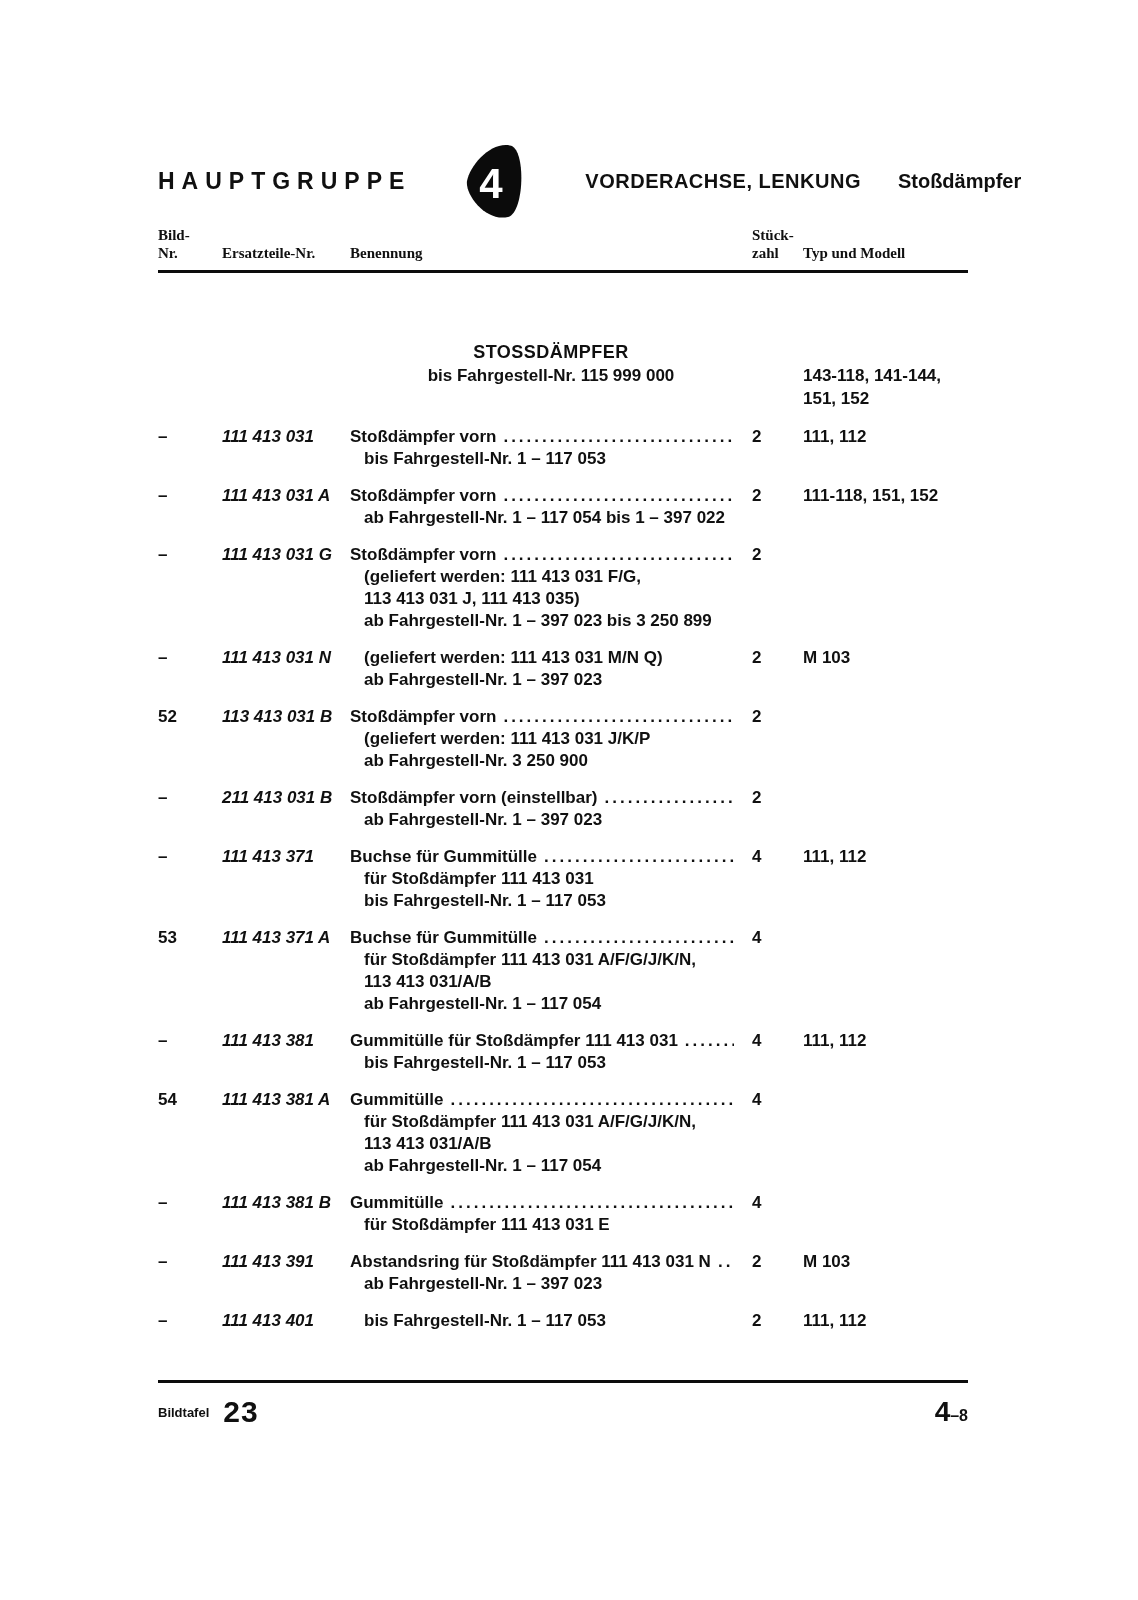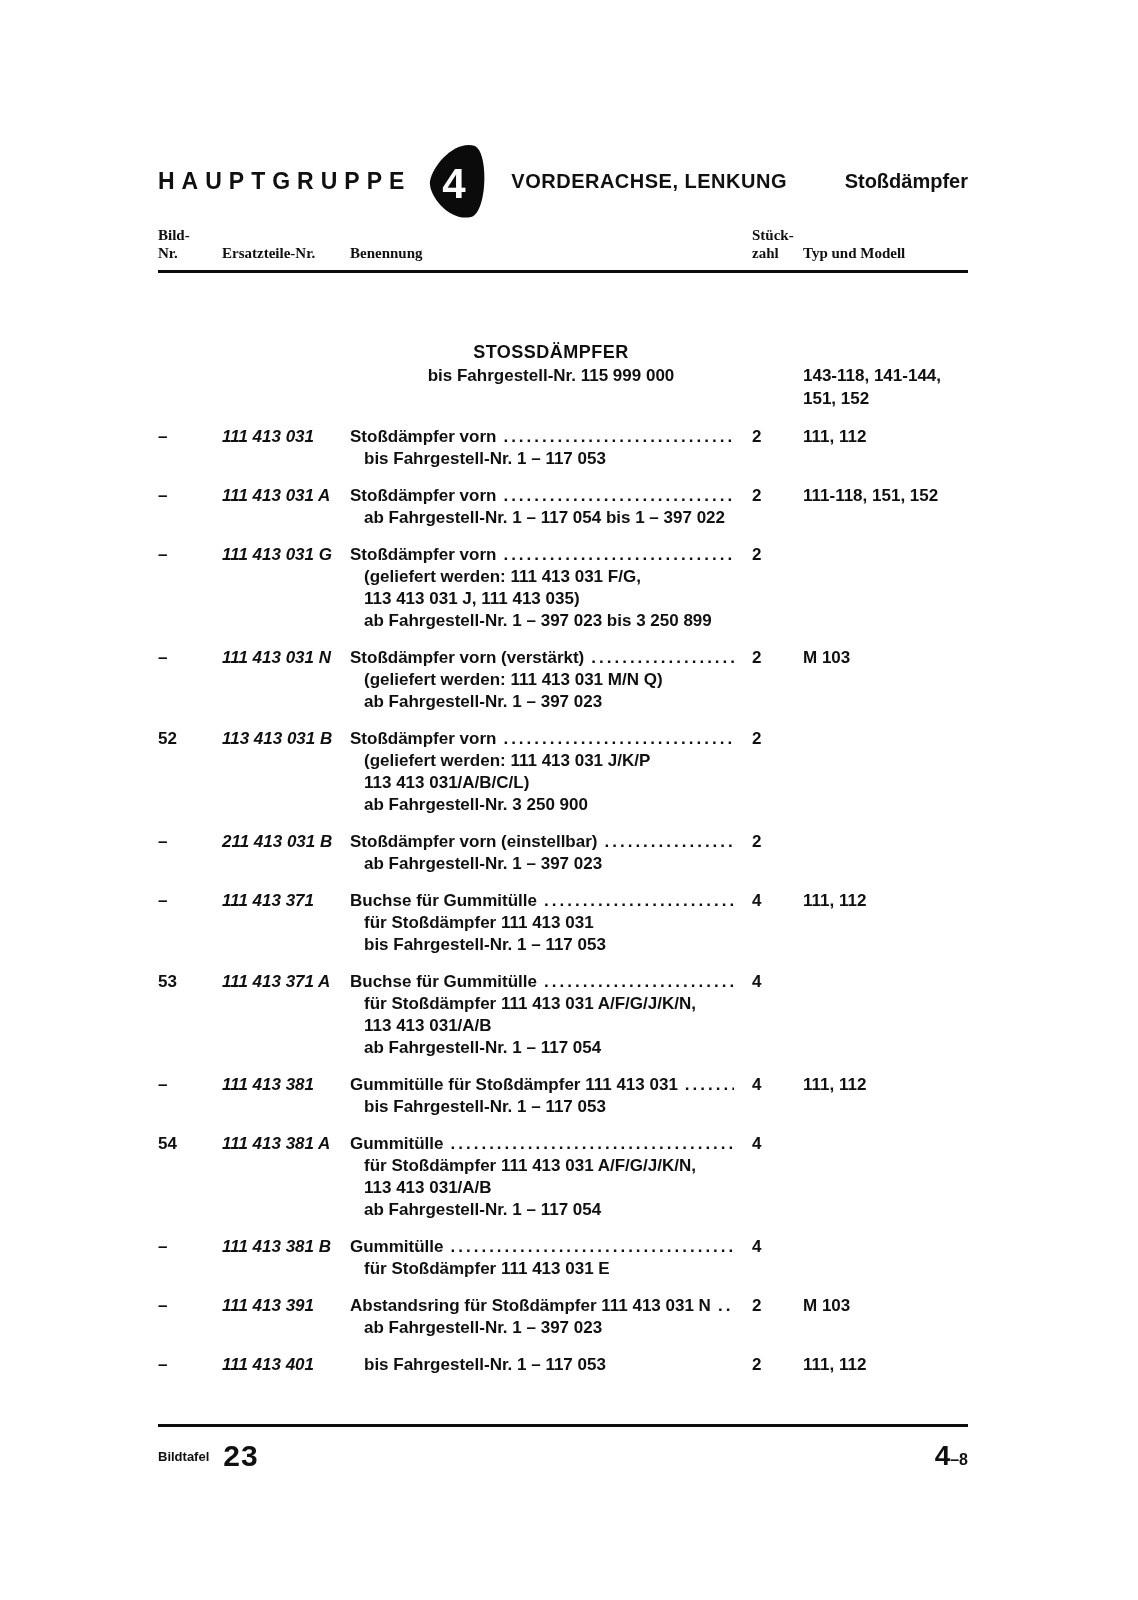--- a/index.html
+++ b/index.html
@@ -9,21 +9,21 @@
     position:relative;
     width:1138px; height:1600px;
     margin:0 auto;
     background:#ffffff;
     color:#101010;
     overflow:hidden;
   }
   .content { margin-left:158px; width:810px; }
 
   
-  .header { margin-top:142px; height:78px; display:flex; align-items:center; }
+  .header { margin-top:142px; height:78px; display:flex; align-items:center;gap:37px; }
   .hg-title { font-size:23px; font-weight:700; letter-spacing:7px; white-space:nowrap; }
   .badge { margin-left:14px; width:60px; height:76px; flex:0 0 auto; }
   .center-title { margin-left:26px; font-size:20px; font-weight:700; letter-spacing:0.5px; white-space:nowrap; }
   .right-title { margin-left:auto; font-size:20px; font-weight:700; white-space:nowrap; }
 
   
   .col-headers { margin-top:6px; display:flex; align-items:flex-end; font-size:15px; font-weight:700; line-height:18px;font-family:Liberation Serif, serif; }
   .ch-bild  { width:64px; }
   .ch-part  { width:128px; }
   .ch-name  { width:402px; }
@@ -151,41 +151,36 @@
             <div class="sub-line">ab Fahrgestell-Nr. 1 – 397 023 bis 3 250 899</div>
           </div>
     <div class="c-qty">2</div>
     <div class="c-typ"></div>
   </div>
 
   <div class="row">
     <div class="c-bild">–</div>
     <div class="c-part">111 413 031 N</div>
     <div class="c-name">
-      <div class="name-line">
-        <span class="nm">Stoßdämpfer vorn (verstärkt)</span>
-        <span class="dots"></span>
-      </div>
     <div class="sub-line">(geliefert werden: 111 413 031 M/N Q)</div>
             <div class="sub-line">ab Fahrgestell-Nr. 1 – 397 023</div>
           </div>
     <div class="c-qty">2</div>
     <div class="c-typ">M 103</div>
   </div>
 
   <div class="row">
     <div class="c-bild">52</div>
     <div class="c-part">113 413 031 B</div>
     <div class="c-name">
       <div class="name-line">
         <span class="nm">Stoßdämpfer vorn</span>
         <span class="dots"></span>
       </div>
     <div class="sub-line">(geliefert werden: 111 413 031 J/K/P</div>
-            <div class="sub-line">113 413 031/A/B/C/L)</div>
             <div class="sub-line">ab Fahrgestell-Nr. 3 250 900</div>
           </div>
     <div class="c-qty">2</div>
     <div class="c-typ"></div>
   </div>
 
   <div class="row">
     <div class="c-bild">–</div>
     <div class="c-part">211 413 031 B</div>
     <div class="c-name">

